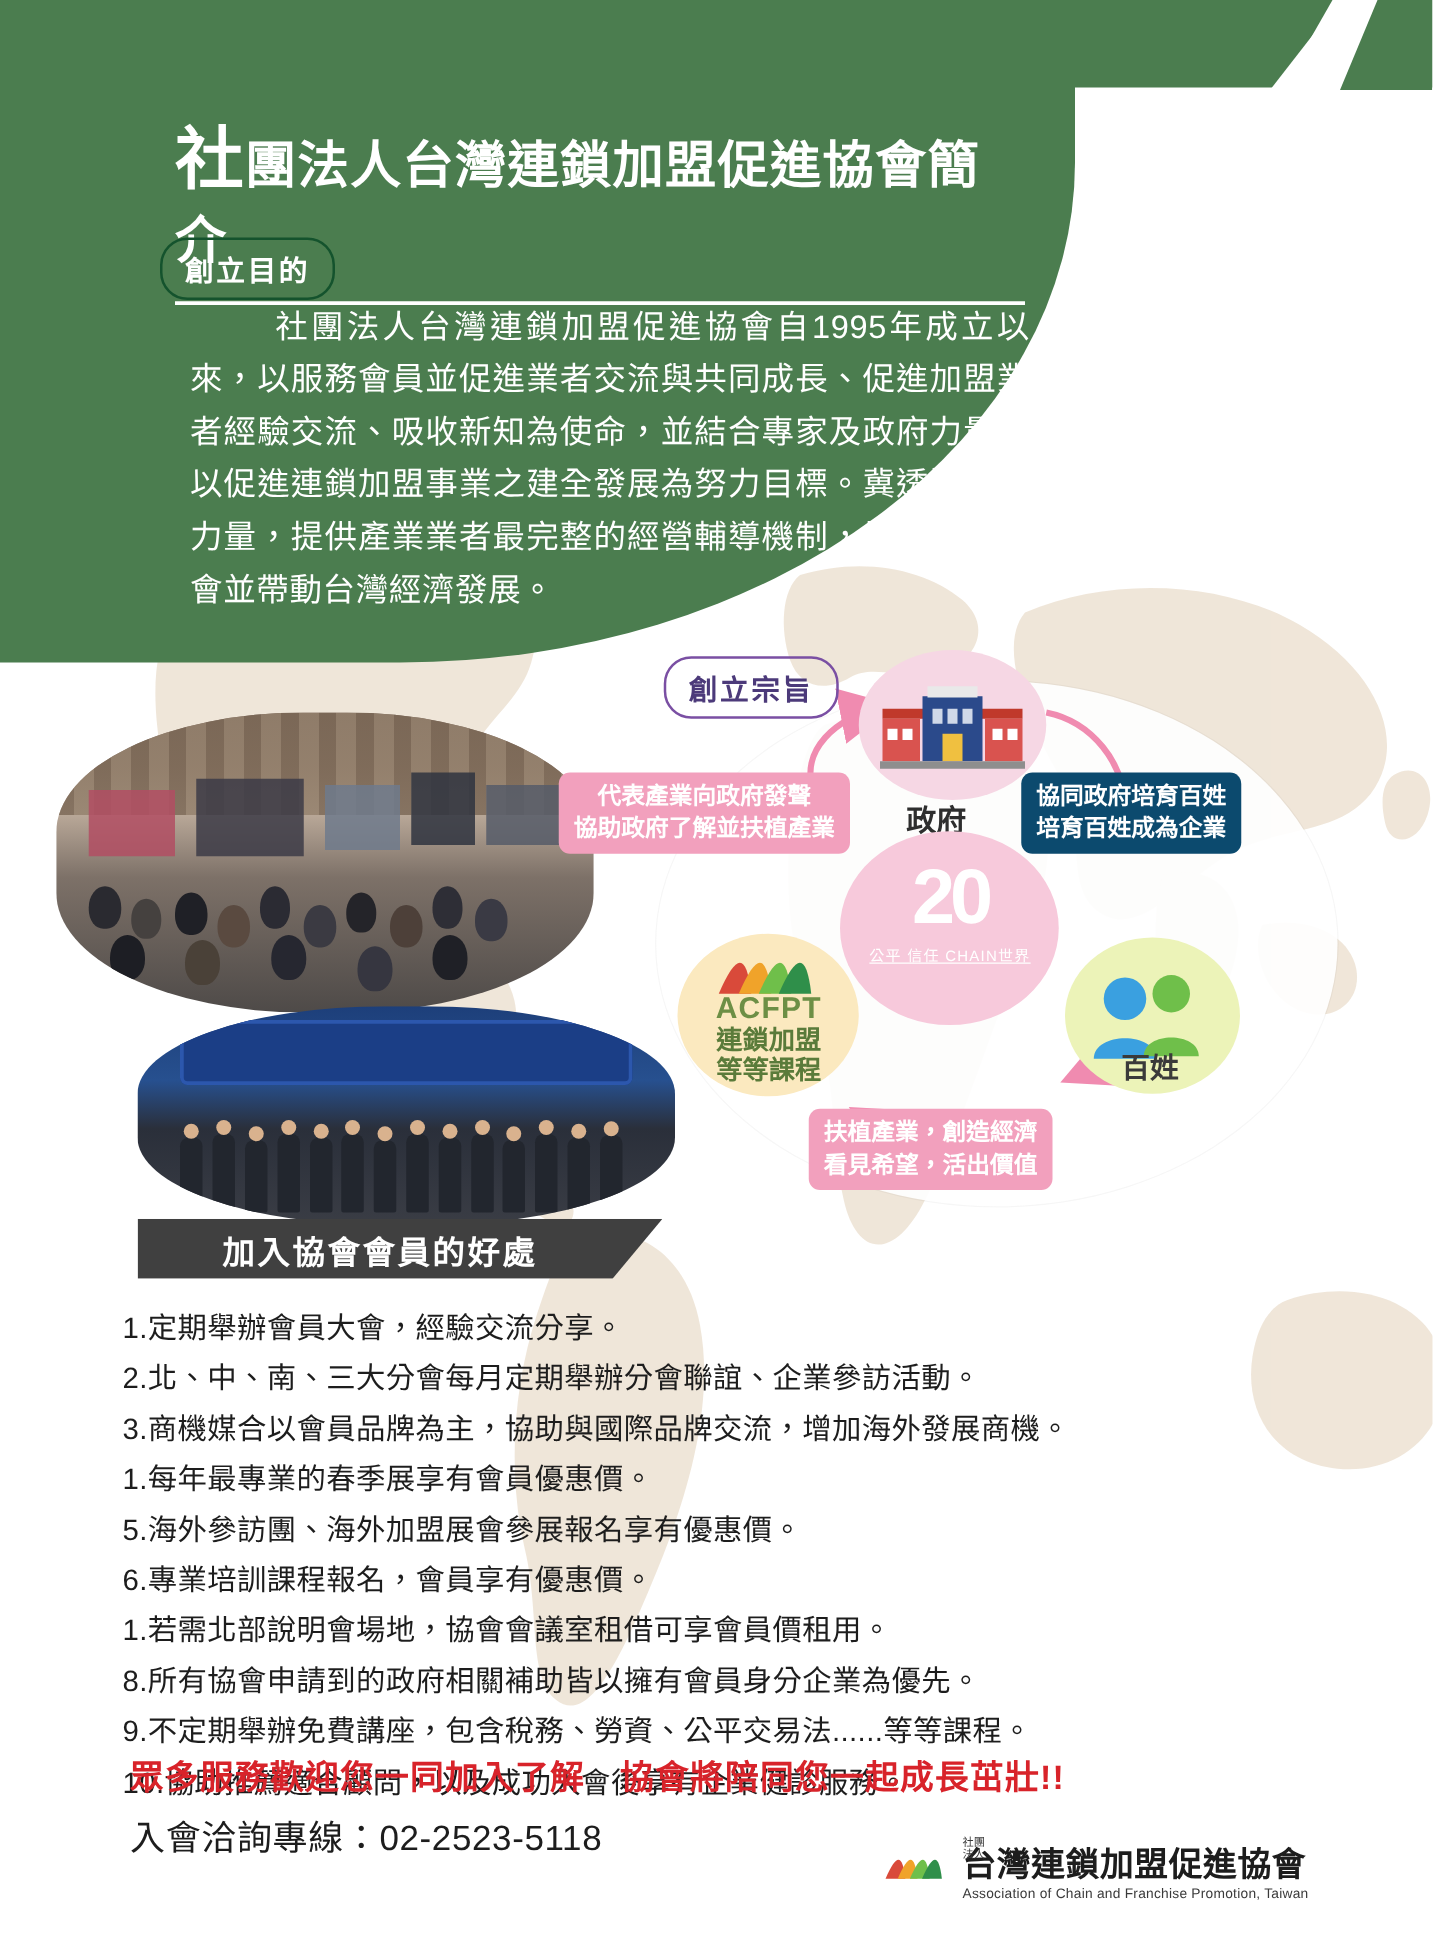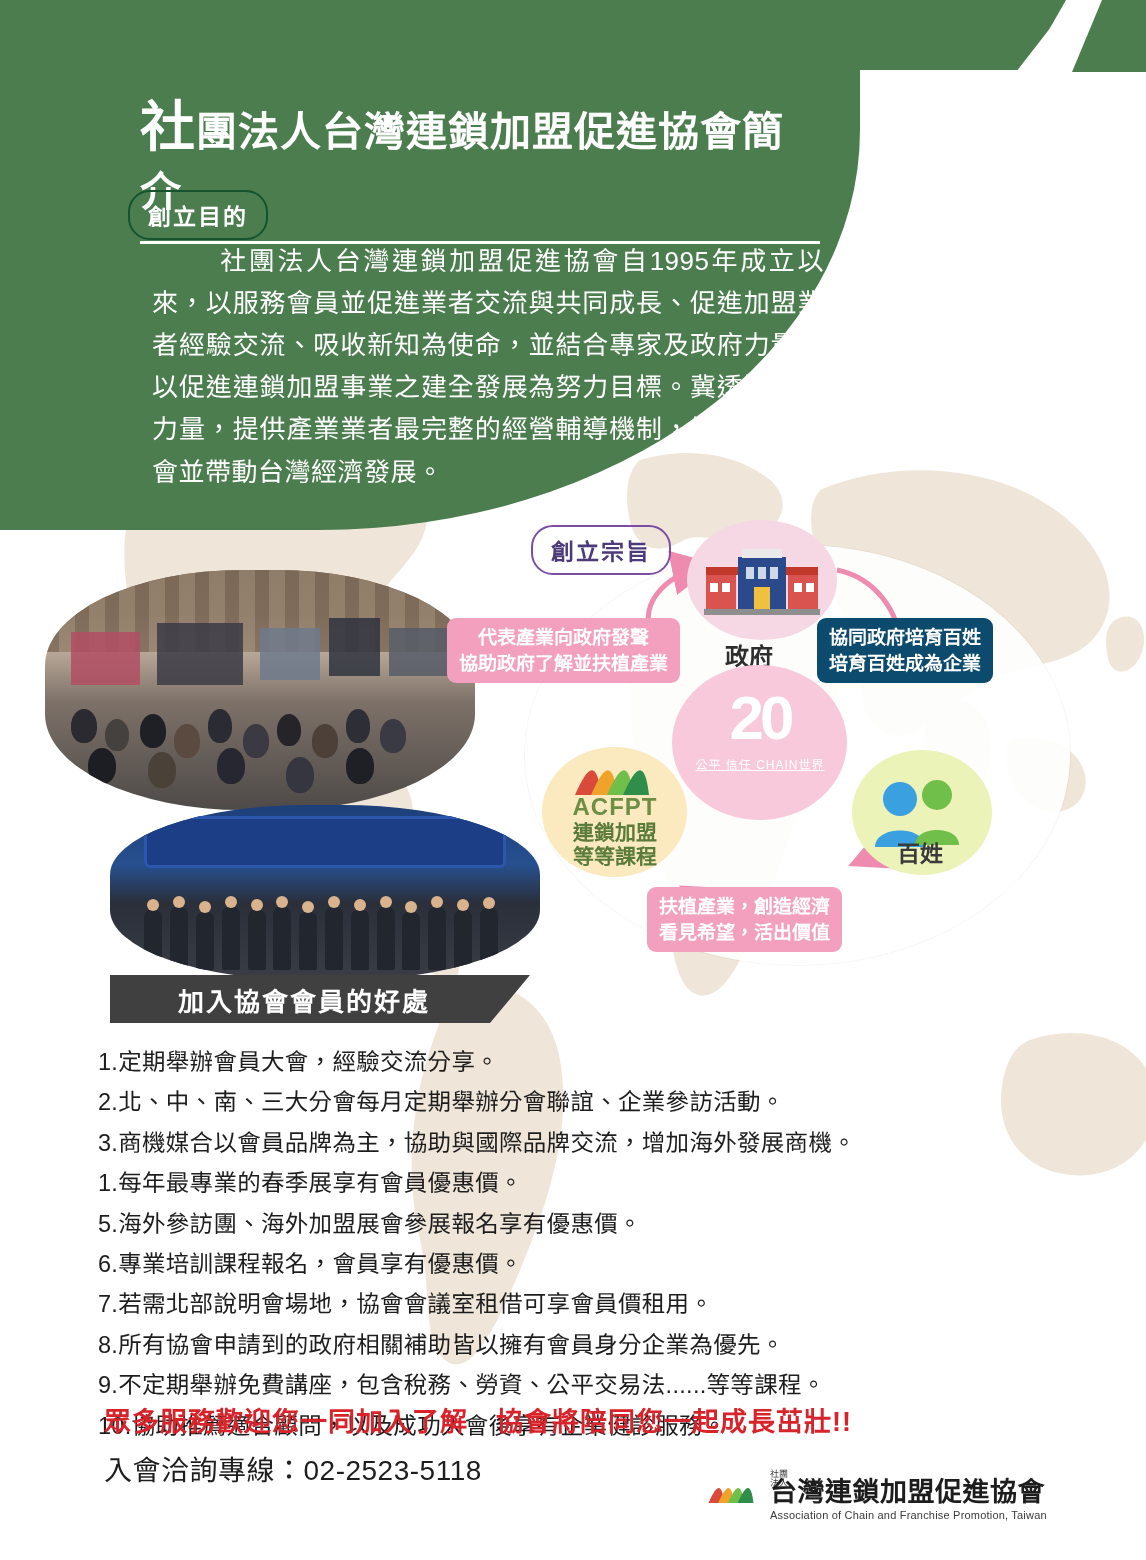--- a/index.html
+++ b/index.html
@@ -359,21 +359,21 @@
 
 <div class="banner">加入協會會員的好處</div>
 
 <div class="benefits">
   <div>1.定期舉辦會員大會，經驗交流分享。</div>
   <div>2.北、中、南、三大分會每月定期舉辦分會聯誼、企業參訪活動。</div>
   <div>3.商機媒合以會員品牌為主，協助與國際品牌交流，增加海外發展商機。</div>
   <div>1.每年最專業的春季展享有會員優惠價。</div>
   <div>5.海外參訪團、海外加盟展會參展報名享有優惠價。</div>
   <div>6.專業培訓課程報名，會員享有優惠價。</div>
-  <div>7.若需北部說明會場地，協會會議室租借可享會員價租用。</div>
+  <div>1.若需北部說明會場地，協會會議室租借可享會員價租用。</div>
   <div>8.所有協會申請到的政府相關補助皆以擁有會員身分企業為優先。</div>
   <div>9.不定期舉辦免費講座，包含稅務、勞資、公平交易法......等等課程。</div>
   <div>10.協助推薦適合顧問，以及成功入會後享有企業健診服務。</div>
 </div>
 
 <div class="red-line">眾多服務歡迎您一同加入了解　協會將陪同您一起成長茁壯!!</div>
 <div class="phone-line">入會洽詢專線：02-2523-5118</div>
 
 <div class="footer-logo">
   <svg class="mark" viewBox="0 0 92 44">

